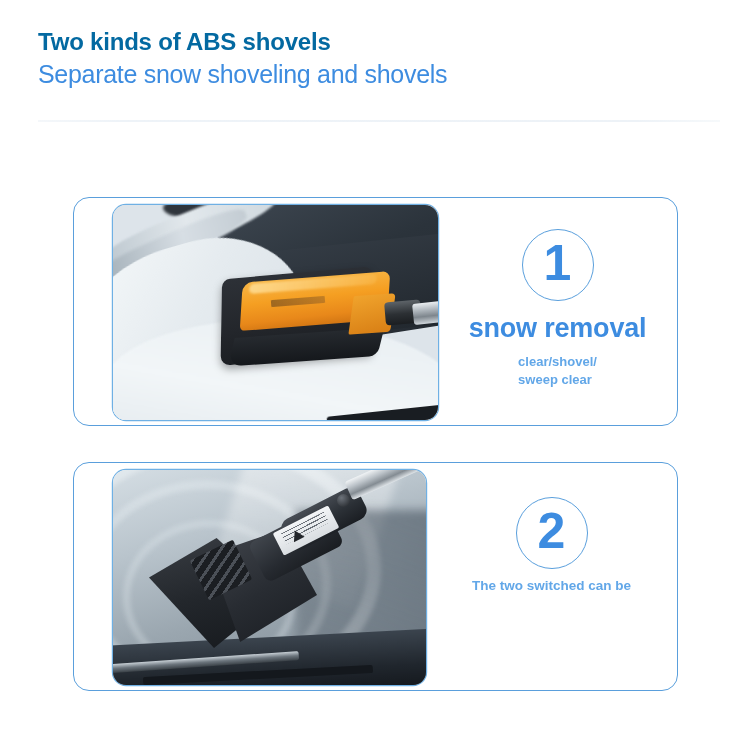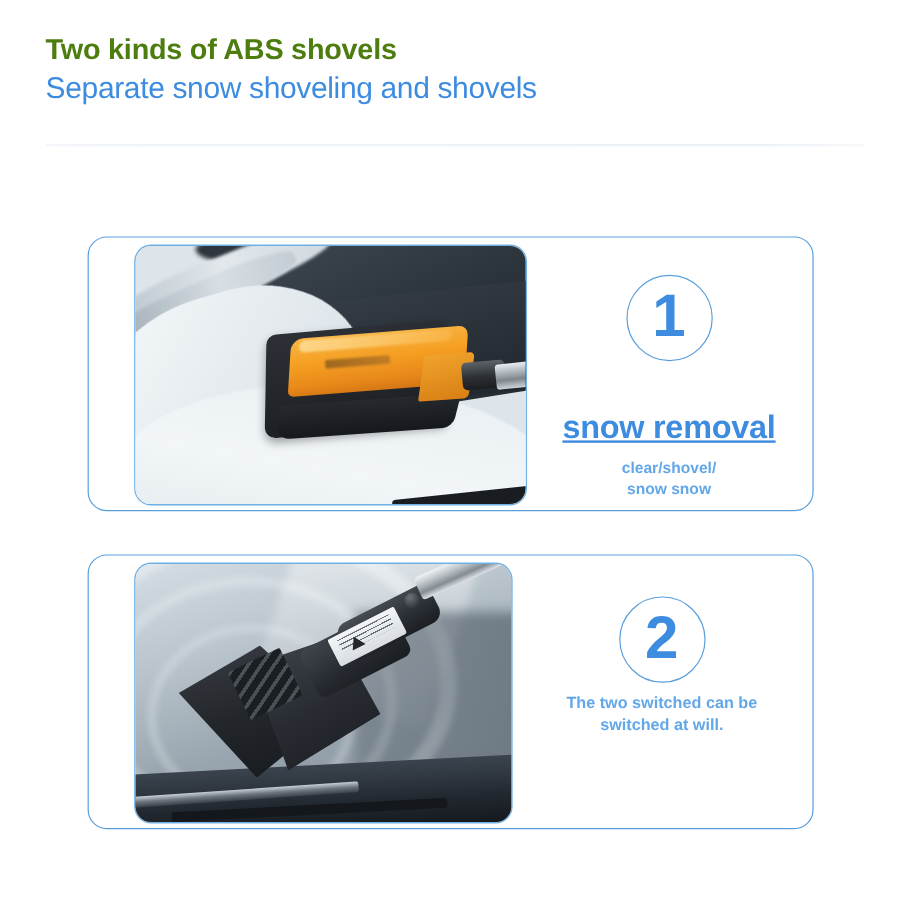--- a/index.html
+++ b/index.html
@@ -18,21 +18,21 @@
   
   #heading-block {
     position: absolute;
     left: 38px;
     top: 27px;
     width: 660px;
   }
   #heading-title {
     font-size: 24px;
     font-weight: bold;
-    color: #4d7c0f;
+    color: #0369a1;
     line-height: 1.22;
     letter-spacing: -0.2px;
     white-space: nowrap;
   }
   #heading-subtitle {
     font-size: 25px;
     font-weight: normal;
     color: #3d8ce0;
     line-height: 1.28;
     letter-spacing: -0.3px;
@@ -104,27 +104,27 @@
     position: relative;
     top: -2px;
   }
   .card-title {
     font-size: 27px;
     font-weight: bold;
     color: #3d8ce0;
     letter-spacing: -0.2px;
     white-space: nowrap;
   }
-  #card-1 .card-title { margin-top: 40px; text-decoration: underline; }
+  #card-1 .card-title { margin-top: 12px; }
   #card-2 .card-title { margin-top: 27px; }
   .card-caption {
     font-size: 13px;
     font-weight: bold;
     color: #62a7e8;
-    text-align: center;
+    text-align: left;
     line-height: 1.35;
     margin-top: 9px;
   }
   #card-2 .card-caption {
     font-size: 13.5px;
     margin-top: 8px;
   }
 
   
   .ph { position: absolute; }
@@ -383,21 +383,21 @@
 
   </div>
 
   <div class="card-text">
     <div class="num-circle">
       <span>1</span>
     </div>
     <div class="card-title">snow removal</div>
     <div class="card-caption">
       <div>clear/shovel/</div>
-      <div>snow snow</div>
+      <div>sweep clear</div>
     </div>
   </div>
 </div>
 
 <div class="card" id="card-2">
 
   <div class="card-photo" id="photo-2">
     <div class="ph bg-glass"></div>
     <div class="ph ice-swirl"></div>
     <div class="ph ice-swirl2"></div>
@@ -418,16 +418,15 @@
     <div class="ph sc-knob"></div>
     <div class="ph sc-pole"></div>
   </div>
 
   <div class="card-text">
     <div class="num-circle">
       <span>2</span>
     </div>
     <div class="card-caption">
       <div>The two switched can be</div>
-      <div>switched at will.</div>
     </div>
   </div>
 </div>
 
 </body></html>

